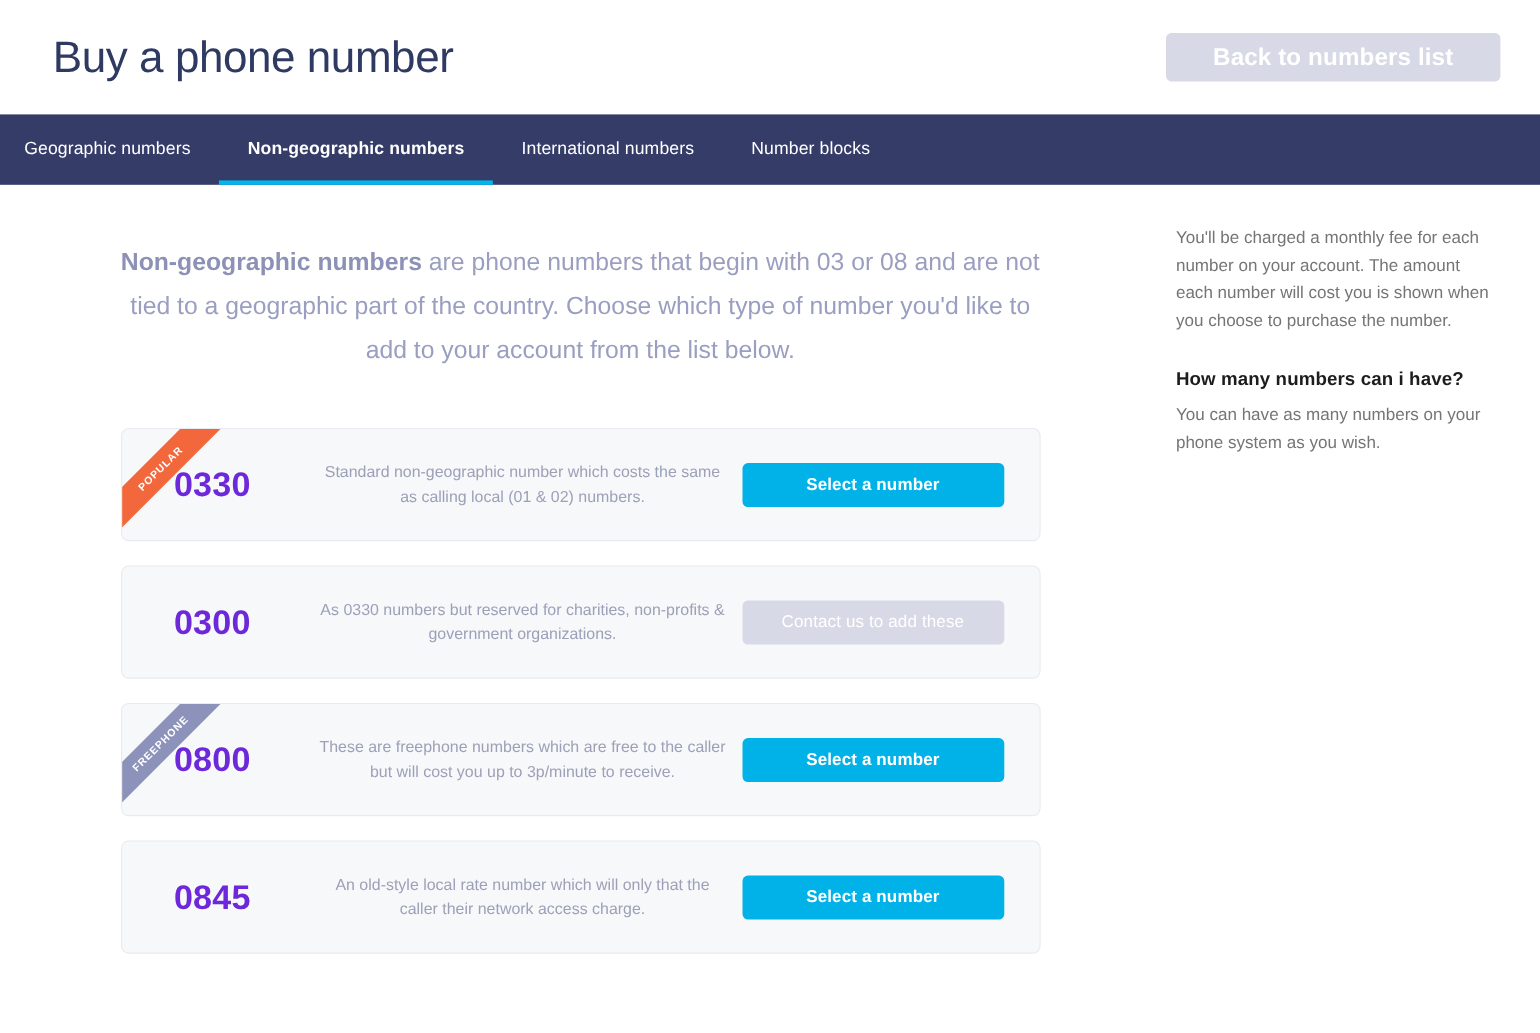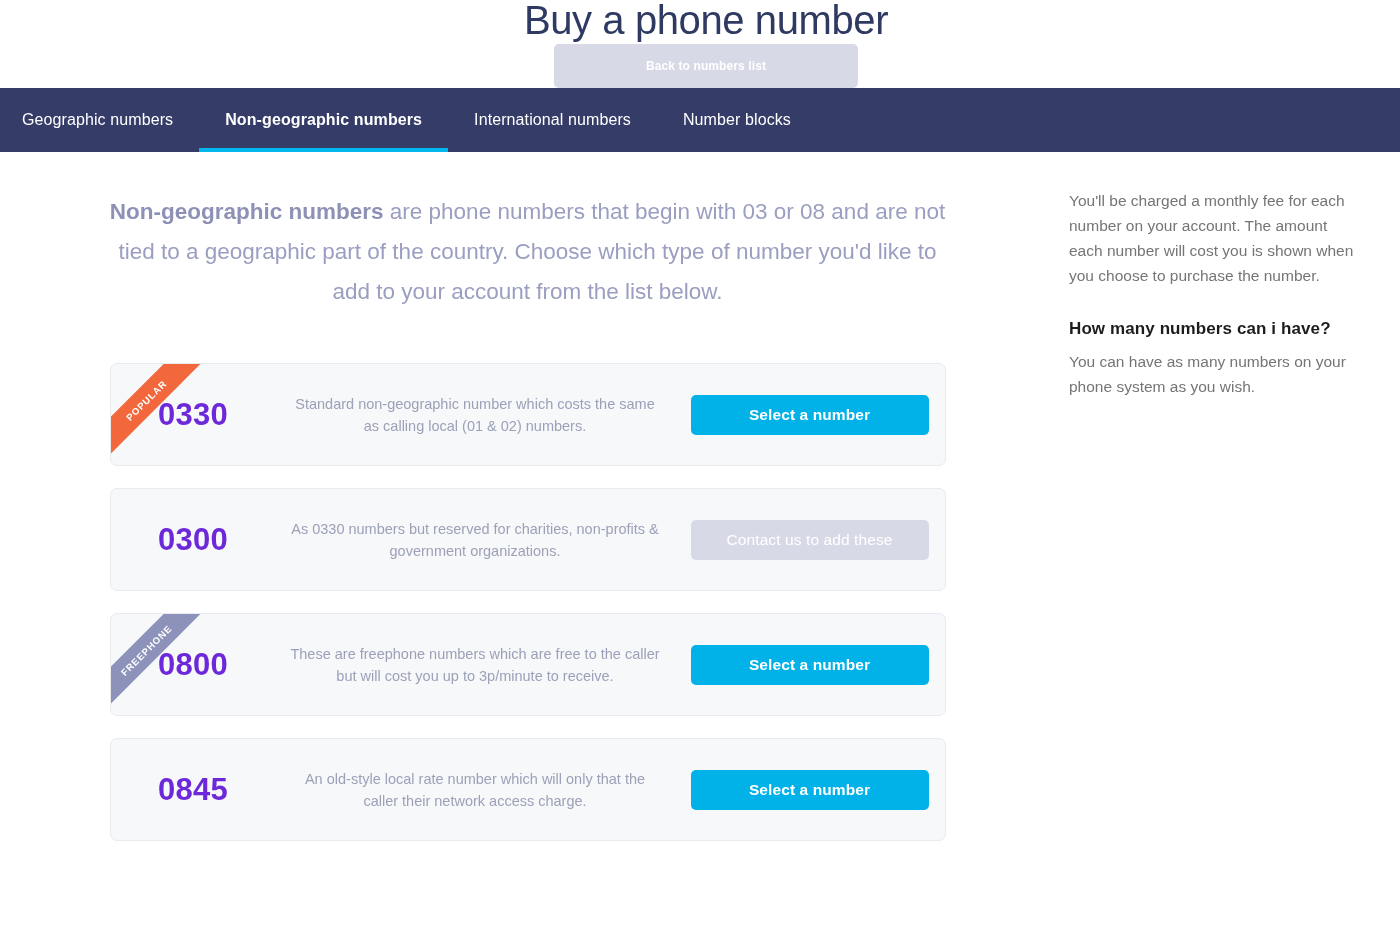--- a/index.html
+++ b/index.html
@@ -7,43 +7,42 @@
   html, body {
     width: 1400px;
     height: 939px;
     background: #ffffff;
     font-family: "Liberation Sans", sans-serif;
     overflow: hidden;
   }
 
   
   .page-header {
-    height: 88px;
+    height: 104px;
     background: #ffffff;
     display: flex;
     align-items: center;
     justify-content: space-between;
     padding: 0 36px 0 48px;
-    flex-direction: column;
   }
 
   .page-title {
     font-size: 40px;
     font-weight: 300;
     color: #2f3a63;
     letter-spacing: -0.4px;
     line-height: 1;
   }
 
   .back-button {
     background: #d8d9e6;
     color: #ffffff;
     border: none;
     border-radius: 5px;
-    font-size: 12px;
+    font-size: 22px;
     font-weight: 600;
     font-family: "Liberation Sans", sans-serif;
     padding: 0 26px;
     height: 44px;
     min-width: 304px;
     cursor: pointer;
     letter-spacing: 0.1px;
   }
 
   
@@ -89,21 +88,21 @@
   }
 
   .main-col {
     width: 1055px;
     flex: 0 0 1055px;
     padding-top: 40px;
   }
 
   .intro {
     width: 840px;
-    margin: 0 auto;
+    margin: 10px auto;
     text-align: center;
     font-size: 22.5px;
     line-height: 40px;
     color: #9a9ec0;
     font-weight: 400;
   }
   .intro b { font-weight: 700; color: #8d91b5; }
 
   
   .card-list {
@@ -141,21 +140,21 @@
     font-size: 14.5px;
     line-height: 22px;
     color: #9ca1b8;
     padding: 0 14px;
   }
 
   .card-action {
     width: 270px;
     flex: 0 0 270px;
     display: flex;
-    justify-content: center;
+    justify-content: flex-start;
     align-items: center;
   }
 
   .btn-select {
     background: #00b2e8;
     color: #ffffff;
     border: none;
     border-radius: 5px;
     width: 238px;
     height: 40px;

